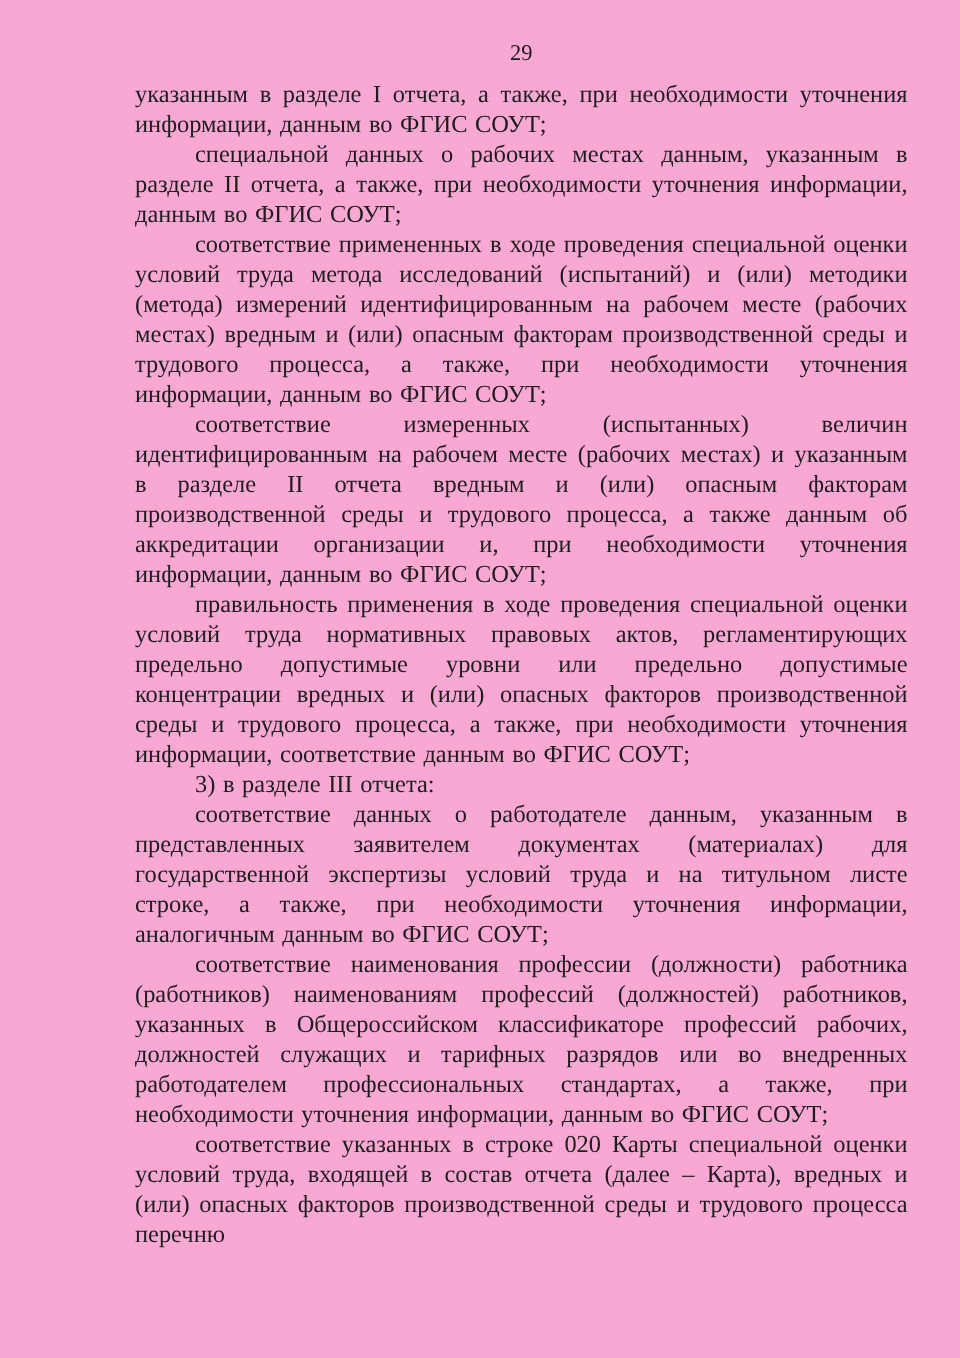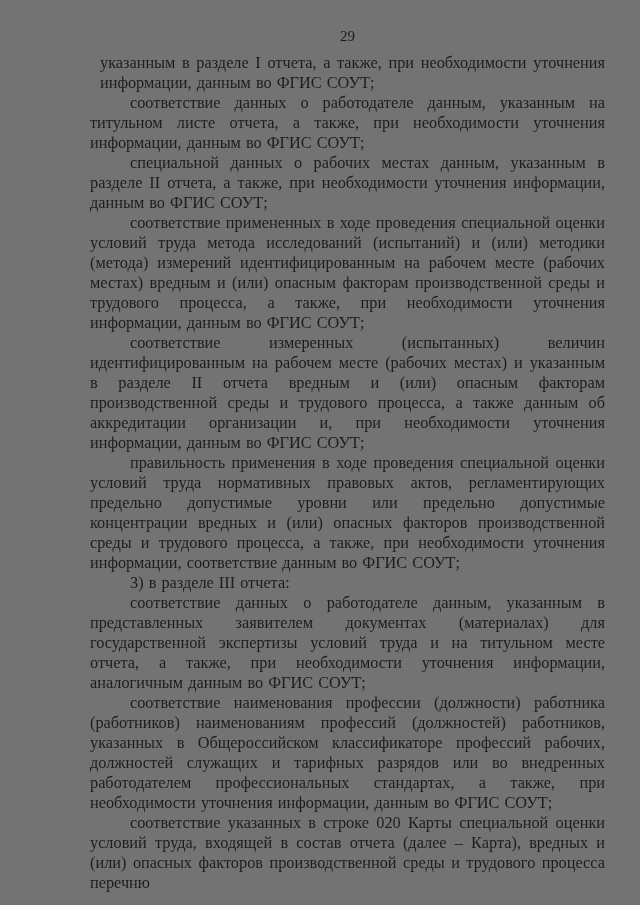--- a/index.html
+++ b/index.html
@@ -4,21 +4,21 @@
 <style>
   html, body {
     margin: 0;
     padding: 0;
     background: #ffffff;
   }
   .page {
     position: relative;
     width: 640px;
     height: 905px;
-    background: #737373;
+    background: #f9a8d4;
     overflow: hidden;
     font-family: "Liberation Serif", "DejaVu Serif", serif;
     color: #1d1d1d;
   }
   .page-number {
     position: absolute;
     top: 28px;
     left: 90px;
     width: 515px;
     text-align: center;
@@ -35,37 +35,35 @@
     text-align: justify;
   }
   .para {
     margin: 0;
     padding: 0;
     text-indent: 40px;
     word-spacing: 1px;
   }
   .para.no-indent {
     text-indent: 0;
-    margin-left: 10px;
   }
   .para.fill-last {
     text-align-last: justify;
   }
 </style>
 </head>
 <body>
 
 <div class="page">
   <div class="page-number">29</div>
 
   <div class="content">
     <p class="para no-indent">указанным в разделе I отчета, а также, при необходимости уточнения информации, данным во ФГИС СОУТ;</p>
-    <p class="para">соответствие данных о работодателе данным, указанным на титульном листе отчета, а также, при необходимости уточнения информации, данным во ФГИС СОУТ;</p>
     <p class="para">специальной данных о рабочих местах данным, указанным в разделе II отчета, а также, при необходимости уточнения информации, данным во ФГИС СОУТ;</p>
     <p class="para">соответствие примененных в ходе проведения специальной оценки условий труда метода исследований (испытаний) и (или) методики (метода) измерений идентифицированным на рабочем месте (рабочих местах) вредным и (или) опасным факторам производственной среды и трудового процесса, а также, при необходимости уточнения информации, данным во ФГИС СОУТ;</p>
     <p class="para">соответствие измеренных (испытанных) величин идентифицированным на рабочем месте (рабочих местах) и указанным в разделе II отчета вредным и (или) опасным факторам производственной среды и трудового процесса, а также данным об аккредитации организации и, при необходимости уточнения информации, данным во ФГИС СОУТ;</p>
     <p class="para">правильность применения в ходе проведения специальной оценки условий труда нормативных правовых актов, регламентирующих предельно допустимые уровни или предельно допустимые концентрации вредных и (или) опасных факторов производственной среды и трудового процесса, а также, при необходимости уточнения информации, соответствие данным во ФГИС СОУТ;</p>
     <p class="para">3) в разделе III отчета:</p>
-    <p class="para">соответствие данных о работодателе данным, указанным в представленных заявителем документах (материалах) для государственной экспертизы условий труда и на титульном месте отчета, а также, при необходимости уточнения информации, аналогичным данным во ФГИС СОУТ;</p>
+    <p class="para">соответствие данных о работодателе данным, указанным в представленных заявителем документах (материалах) для государственной экспертизы условий труда и на титульном листе строке, а также, при необходимости уточнения информации, аналогичным данным во ФГИС СОУТ;</p>
     <p class="para">соответствие наименования профессии (должности) работника (работников) наименованиям профессий (должностей) работников, указанных в Общероссийском классификаторе профессий рабочих, должностей служащих и тарифных разрядов или во внедренных работодателем профессиональных стандартах, а также, при необходимости уточнения информации, данным во ФГИС СОУТ;</p>
     <p class="para fill-last">соответствие указанных в строке 020 Карты специальной оценки условий труда, входящей в состав отчета (далее – Карта), вредных и (или) опасных факторов производственной среды и трудового процесса перечню</p>
   </div>
 </div>
 
 </body></html>

